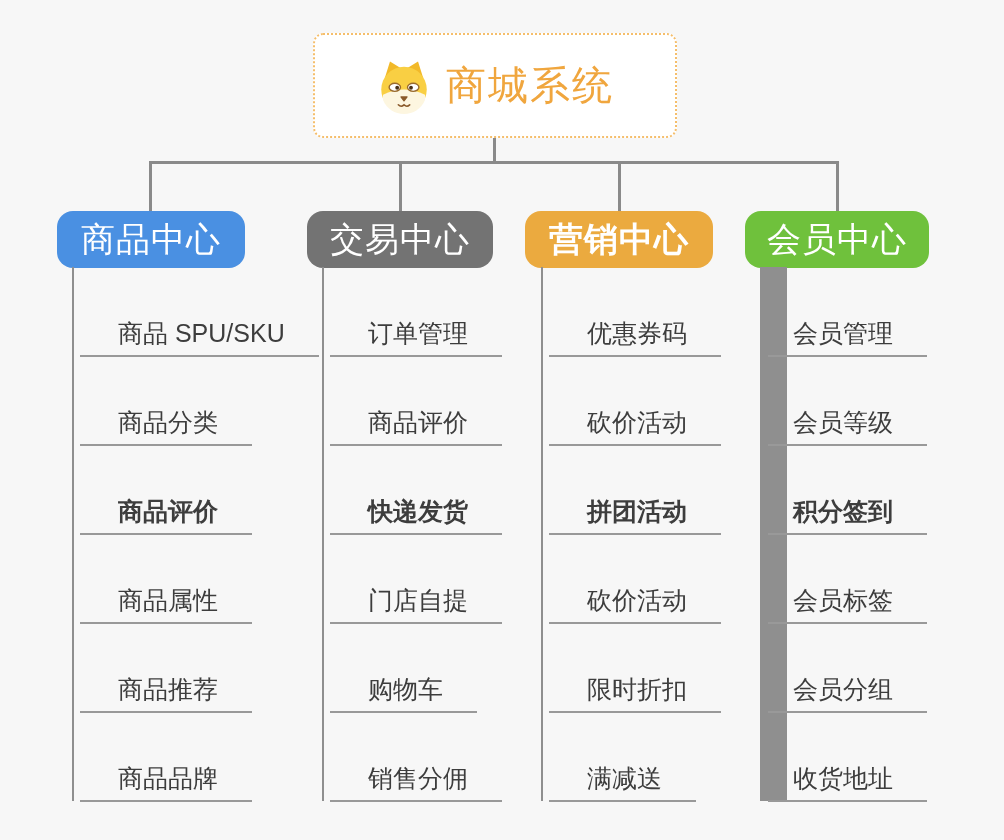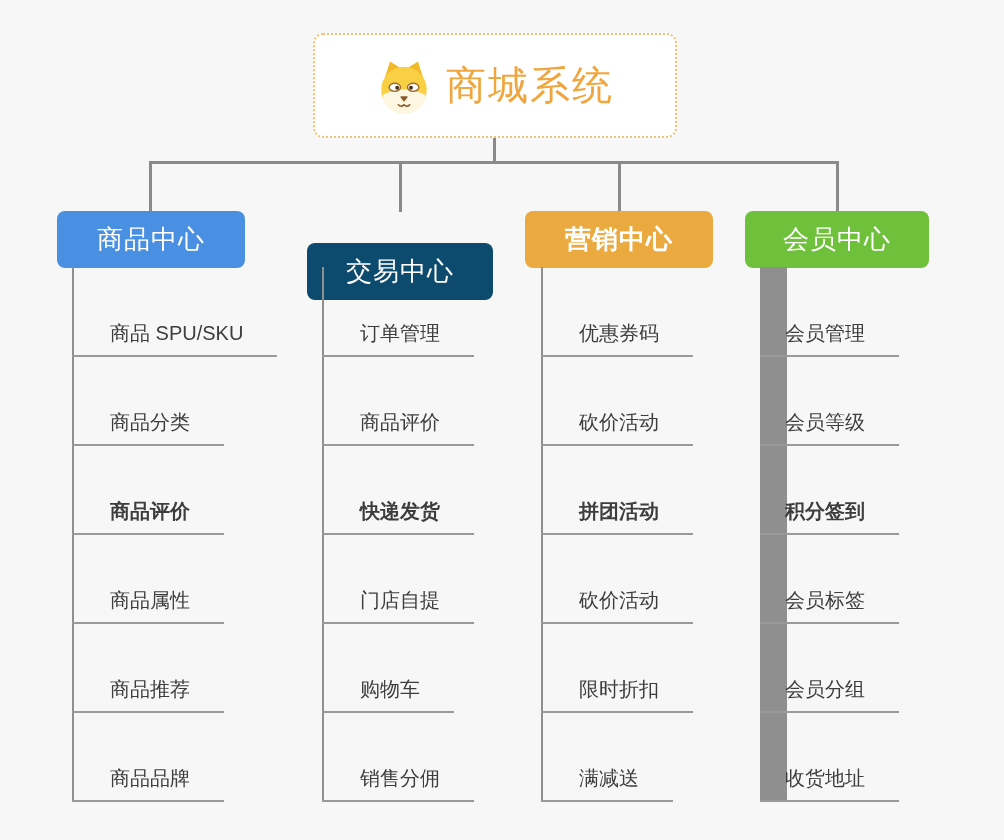--- a/index.html
+++ b/index.html
@@ -19,37 +19,37 @@
   
   .root-node{
     position:absolute;left:313px;top:33px;width:364px;height:105px;
     background:#ffffff;border:2px dotted #f5be6b;border-radius:10px;
     box-sizing:border-box;display:flex;align-items:center;justify-content:center;gap:14px;
   }
   .root-title{font-size:40px;font-weight:500;color:#f0a63e;letter-spacing:2px;}
   .dog{width:56px;height:56px;flex:0 0 auto;}
   
   .branch-box{
-    position:absolute;top:211px;height:57px;border-radius:8px;
+    position:absolute;top:211px;height:57px;border-radius:16px;
     display:flex;align-items:center;justify-content:center;
-    color:#ffffff;font-size:26px;font-weight:500;letter-spacing:1px;
+    color:#ffffff;font-size:34px;font-weight:500;letter-spacing:1px;
   }
   .b0 .branch-box{left:57px;width:188px;}
   .b1 .branch-box{left:307px;width:186px;}
   .b2 .branch-box{left:525px;width:188px;}
   .b3 .branch-box{left:745px;width:184px;}
   .trunk{position:absolute;top:267px;width:2px;height:534px;background:var(--trunk,#8f8f8f);}
   .b0 .trunk,.b0 .item{left:72px;}
   .b1 .trunk,.b1 .item{left:322px;}
   .b2 .trunk,.b2 .item{left:541px;}
   .b3 .trunk,.b3 .item{left:760px;padding-left:25px;}
   .item{
     position:absolute;white-space:nowrap;
-    font-size:20px;line-height:26px;color:var(--item-text,#3d3d3d);
-    padding:0 34px 9px 38px;border-bottom:2px solid var(--underline,#999999);
+    font-size:25px;line-height:26px;color:var(--item-text,#3d3d3d);
+    padding:0 34px 9px 38px;border-bottom:2px solid var(--underline,#999999);margin-left:8px;
   }
   .items .item:nth-child(1){top:320px;}
   .items .item:nth-child(2){top:409px;}
   .items .item:nth-child(3){top:498px;font-weight:bold;}
   .items .item:nth-child(4){top:587px;}
   .items .item:nth-child(5){top:676px;}
   .items .item:nth-child(6){top:765px;}
 </style>
 </head>
 <body>
@@ -88,21 +88,21 @@
         <div class="item">商品 SPU/SKU</div>
         <div class="item">商品分类</div>
         <div class="item">商品评价</div>
         <div class="item">商品属性</div>
         <div class="item">商品推荐</div>
         <div class="item">商品品牌</div>
       </div>
   </div>
 
   <div class="branch b1">
-    <div class="branch-box" style="background: #0c4a6e; margin-top: 32px;">
+    <div class="branch-box" style="background: #737373;">
       <span>交易中心</span>
     </div>
     <div class="trunk"></div>
     <div class="items">
         <div class="item">订单管理</div>
         <div class="item">商品评价</div>
         <div class="item">快递发货</div>
         <div class="item">门店自提</div>
         <div class="item">购物车</div>
         <div class="item">销售分佣</div>

